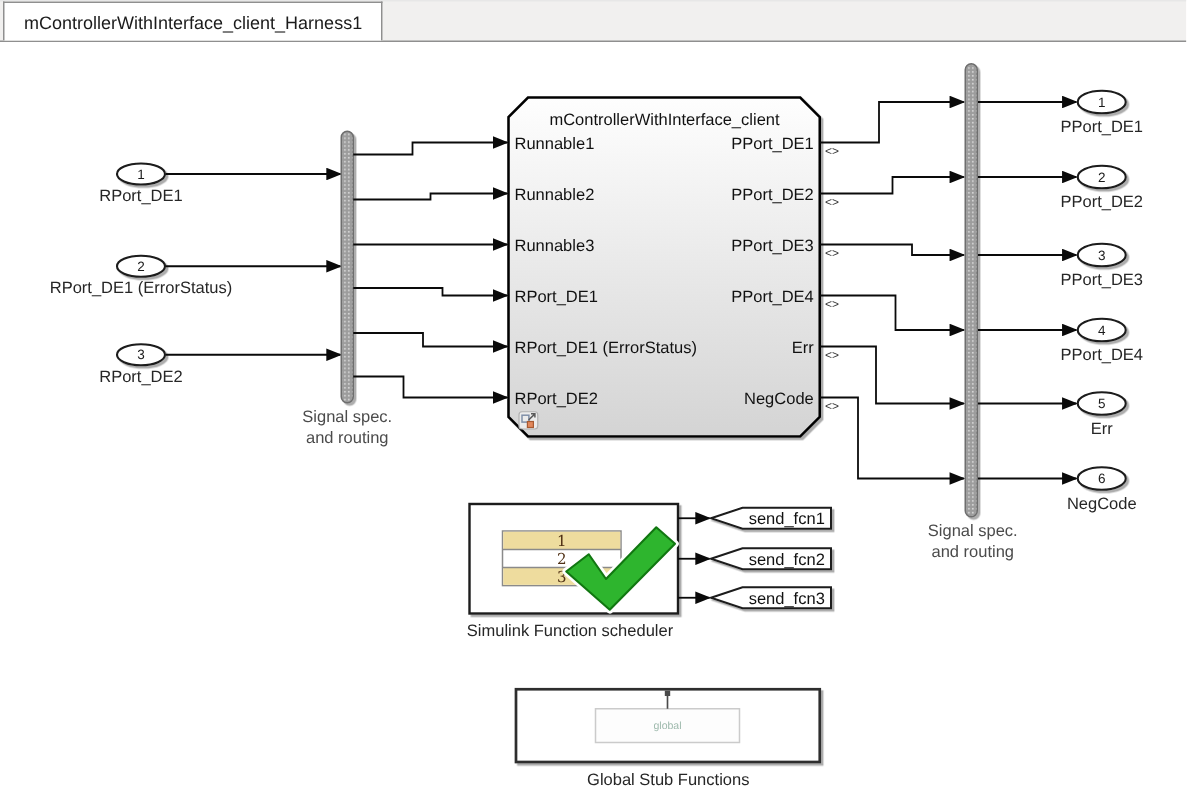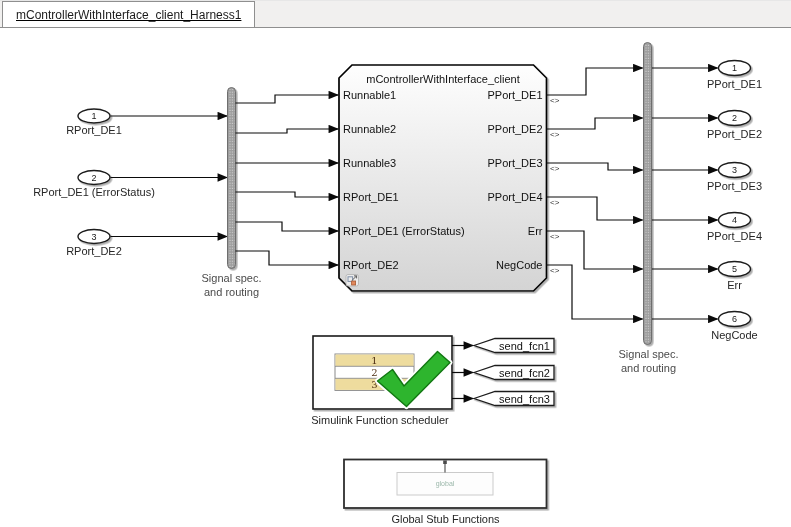--- a/index.html
+++ b/index.html
@@ -3,21 +3,21 @@
 <meta charset="utf-8">
 <style>
   html,body{margin:0;padding:0;background:#fff;}
   .app{position:relative;width:791px;height:527px;overflow:hidden;
        font-family:"Liberation Sans",sans-serif;background:#fff;}
   .tabbar{position:absolute;top:0;left:0;width:791px;height:28px;
           background:#f1f0ef;border-top:1px solid #e7e7e7;
           border-bottom:1px solid #8f8f8f;box-sizing:border-box;
           display:flex;align-items:flex-end;padding-left:2px;}
   .tab{height:26px;background:#ffffff;border:1px solid #8f8f8f;border-bottom:none;
-       display:flex;align-items:center;padding:0 13px;box-sizing:border-box;text-decoration:underline;}
+       display:flex;align-items:center;padding:0 13px;box-sizing:border-box;}
   .tab-label{font-size:12px;color:#1b1b1b;white-space:nowrap;}
   .canvas{position:absolute;top:28px;left:0;width:791px;height:499px;background:#fff;}
   svg{display:block;}
   .wire{stroke:#0a0a0a;stroke-width:1.2;fill:none;}
   .port{fill:#ffffff;stroke:#1a1a1a;stroke-width:1.4;}
   .portnum{font:9px "Liberation Sans",sans-serif;fill:#1a1a1a;text-anchor:middle;}
   .blklabel{font:11px "Liberation Sans",sans-serif;fill:#262626;text-anchor:middle;}
   .routerlabel{font:11px "Liberation Sans",sans-serif;fill:#4b4b4b;text-anchor:middle;}
   .pinL{font:11px "Liberation Sans",sans-serif;fill:#111;text-anchor:start;}
   .pinR{font:11px "Liberation Sans",sans-serif;fill:#111;text-anchor:end;}

